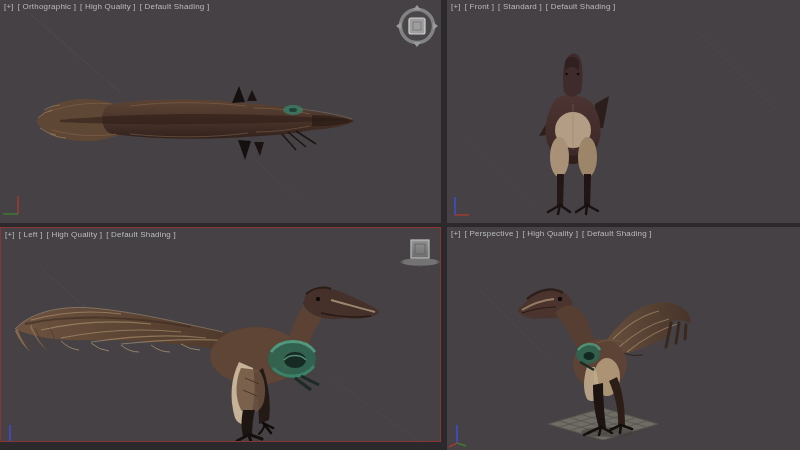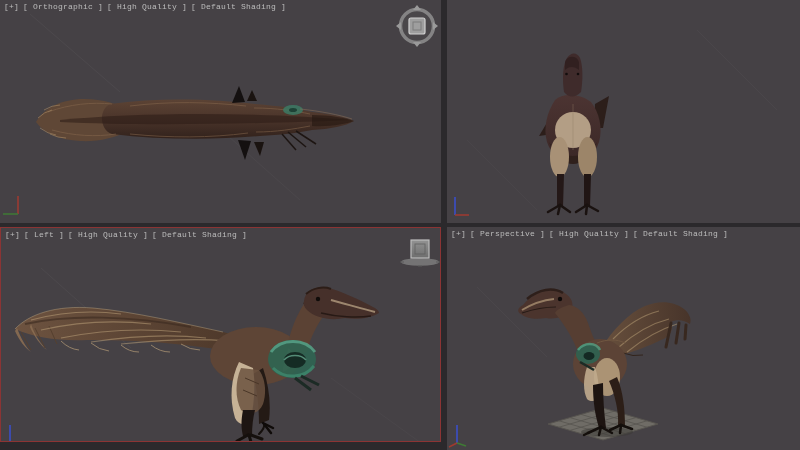--- a/index.html
+++ b/index.html
@@ -1,19 +1,19 @@
 <!DOCTYPE html>
 <html><head>
 <meta charset="utf-8">
 <style>
   html,body{margin:0;padding:0;background:#1e1e1e;}
   .stage{
     position:relative;width:800px;height:450px;overflow:hidden;
     background:#2b292c;
-    font-family:Liberation Mono, monospace;
+    font-family:Liberation Sans, sans-serif;
   }
   .vp{
     position:absolute;background:#454145;overflow:hidden;
   }
   .vp-tl{left:0;top:0;width:441px;height:223px;}
   .vp-tr{left:447px;top:0;width:353px;height:223px;}
   .vp-bl{left:0;top:227px;width:441px;height:215px;box-sizing:border-box;border:1px solid #8b3434;}
   .vp-br{left:447px;top:227px;width:381px;height:223px;}
   .vp-label{
     position:absolute;top:2px;left:4px;z-index:5;
@@ -85,20 +85,23 @@
       <path d="M22 1 l4 5 h-8 Z" fill="#9a9a9a"></path>
         <path d="M22 43 l4 -5 h-8 Z" fill="#9a9a9a"></path>
       <path d="M1 22 l5 -4 v8 Z" fill="#9a9a9a"></path>
         <path d="M43 22 l-5 -4 v8 Z" fill="#9a9a9a"></path>
       <rect x="14" y="14" width="16" height="16" rx="2" fill="#9e9e9e" stroke="#d2d2d2" stroke-width="1.2"></rect>
       <rect x="18" y="18" width="8" height="8" fill="none" stroke="#757575" stroke-width="1" opacity="0.85"></rect>
     </svg>
   </div>
 
   <div class="vp vp-tr">
+    <div class="vp-label">
+      <span class="seg">[+]</span><span class="seg">[ Front ]</span><span class="seg">[ Standard ]</span><span class="seg">[ Default Shading ]</span>
+    </div>
     <svg class="scene" width="353" height="223" viewBox="0 0 353 223">
       <defs>
         <linearGradient id="g2torso" x1="0" y1="0" x2="0" y2="1">
           <stop offset="0" stop-color="#4c3432"></stop>
             <stop offset="1" stop-color="#3a2726"></stop>
         </linearGradient>
       </defs>
       <line x1="250" y1="30" x2="330" y2="110" stroke="#cccccc" opacity="0.04"></line>
       <line x1="20" y1="140" x2="90" y2="210" stroke="#cccccc" opacity="0.03"></line>
       <g>

